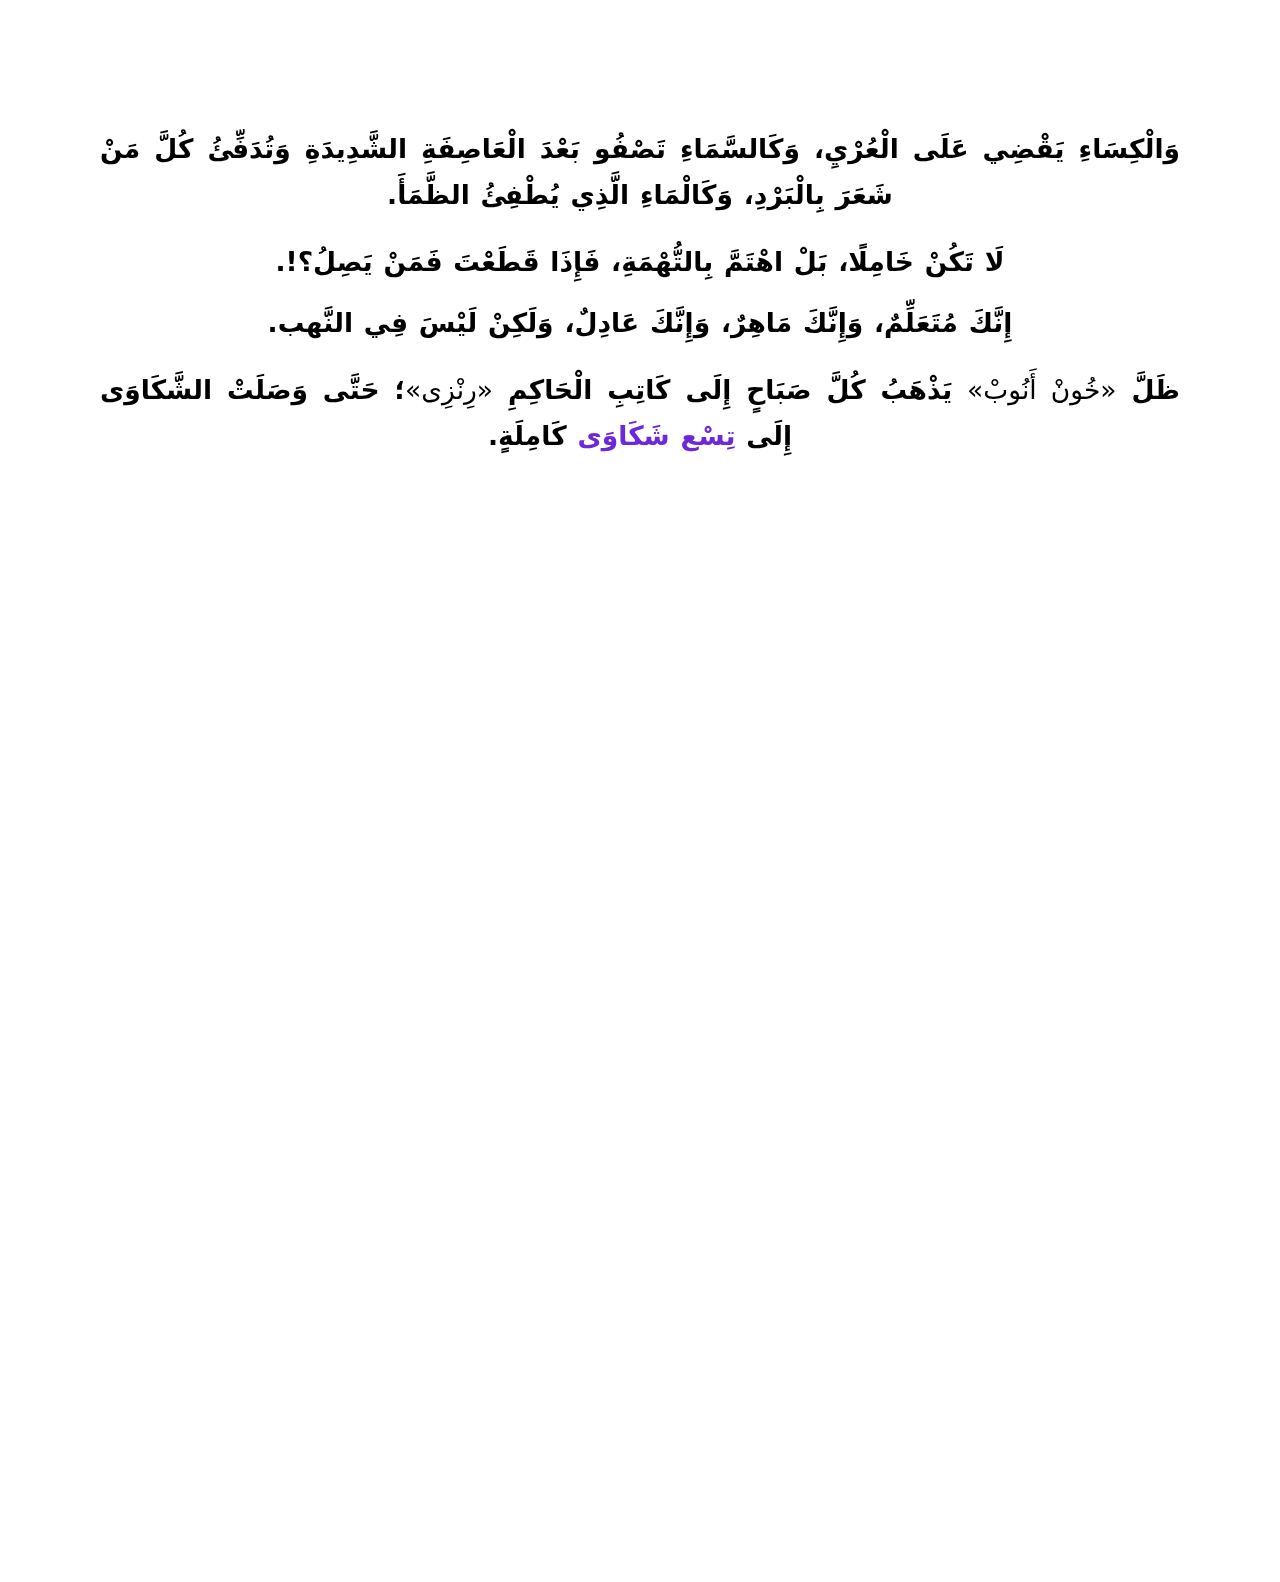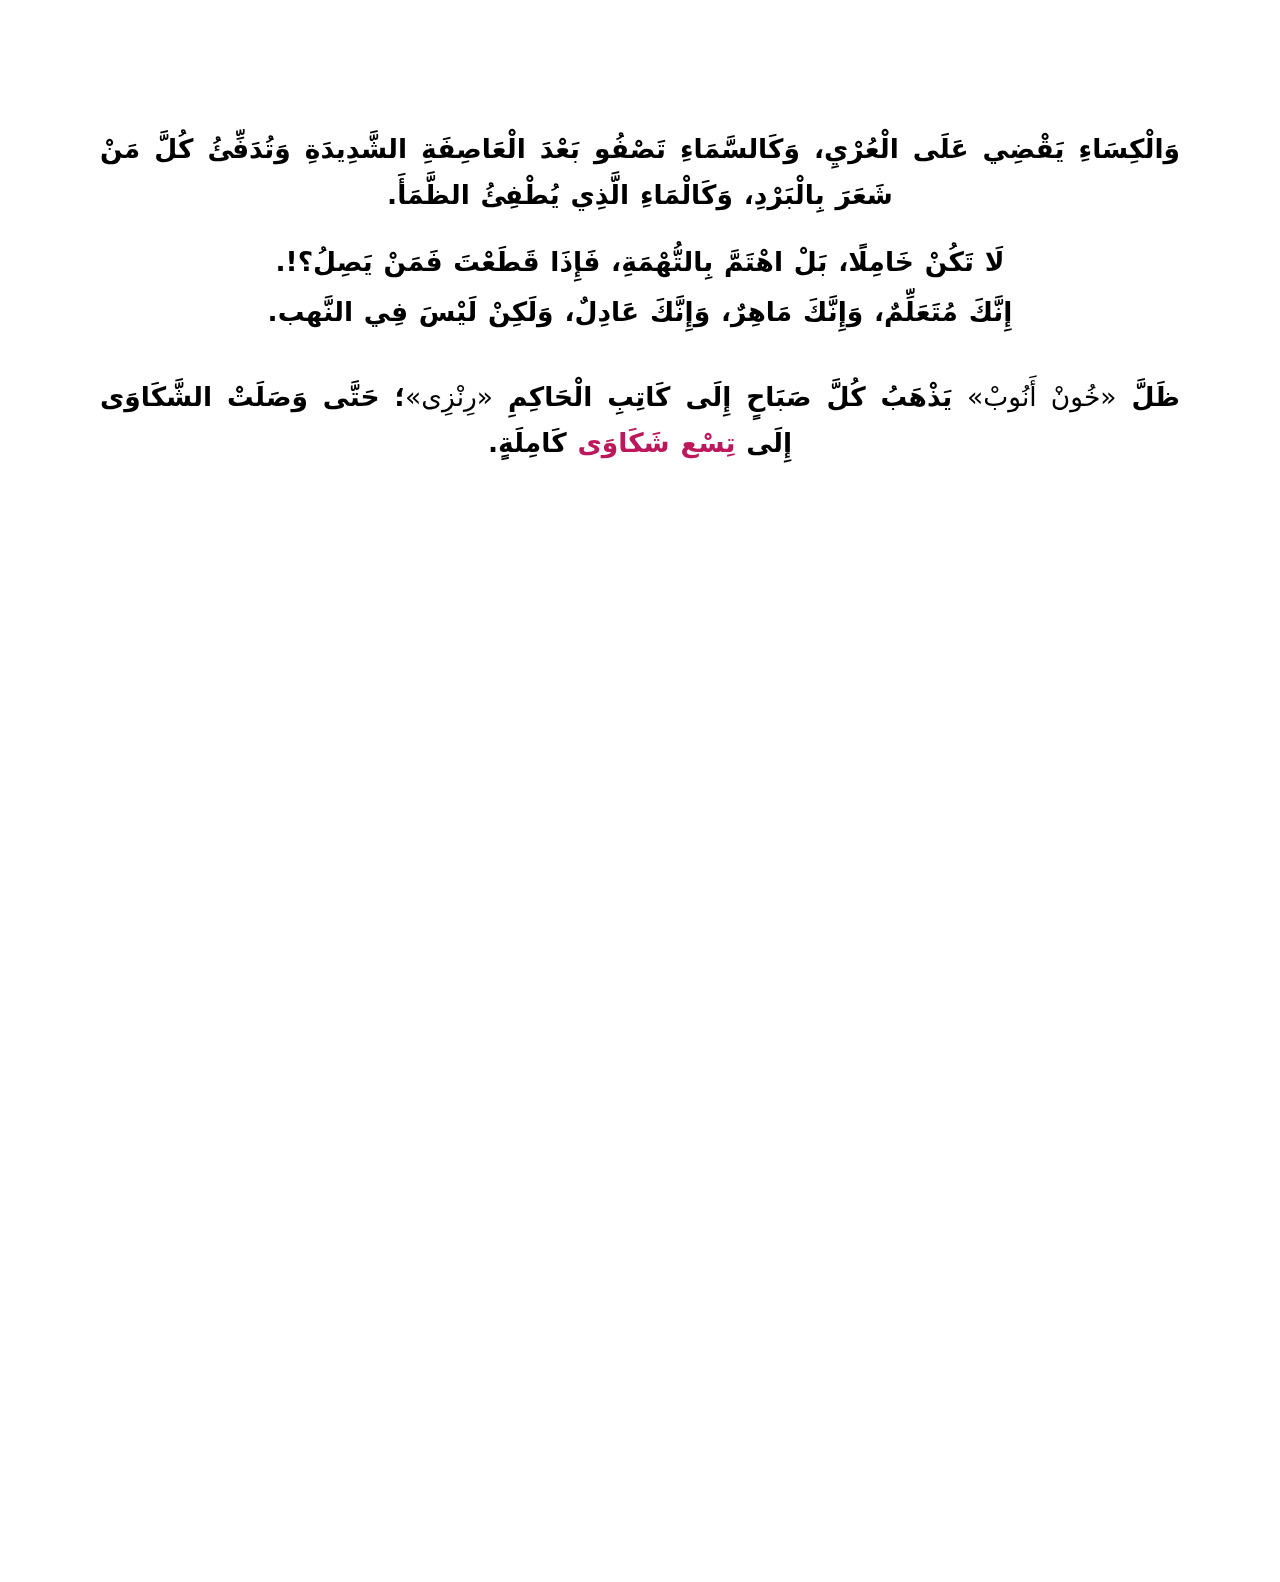--- a/index.html
+++ b/index.html
@@ -37,29 +37,29 @@
     text-align-last: center;
     font-size: 26.5px;
     line-height: 1.72;
     font-weight: 700;
     letter-spacing: 0;
     word-spacing: 0.06em;
     color: #000000;
     font-family: "DejaVu Sans", "Liberation Sans", sans-serif;
   }
   p.para.p1 { margin-bottom: 22px; }
-  p.para.p2 { margin-bottom: 4px; text-align: center; text-align-last: center; }
-  p.para.p3 { margin-bottom: 40px; text-align: center; text-align-last: center; }
+  p.para.p2 { margin-bottom: 15px; text-align: center; text-align-last: center; }
+  p.para.p3 { margin-bottom: 22px; text-align: center; text-align-last: center; }
   p.para.p4 { margin-bottom: 24px; }
   p.para.p5 { margin-bottom: 0; }
   .nm {
     font-weight: 400;
   }
   .hl {
-    color: #be185d;
+    color: #6d28d9;
     font-weight: 700;
   }
 </style>
 </head>
 <body>
 
 <div class="page">
   <div class="doc-body">
 
     <p class="para p1">وَالْكِسَاءِ يَقْضِي عَلَى الْعُرْيِ، وَكَالسَّمَاءِ تَصْفُو بَعْدَ الْعَاصِفَةِ الشَّدِيدَةِ وَتُدَفِّئُ كُلَّ مَنْ شَعَرَ بِالْبَرْدِ، وَكَالْمَاءِ الَّذِي يُطْفِئُ الظَّمَأَ.</p>

